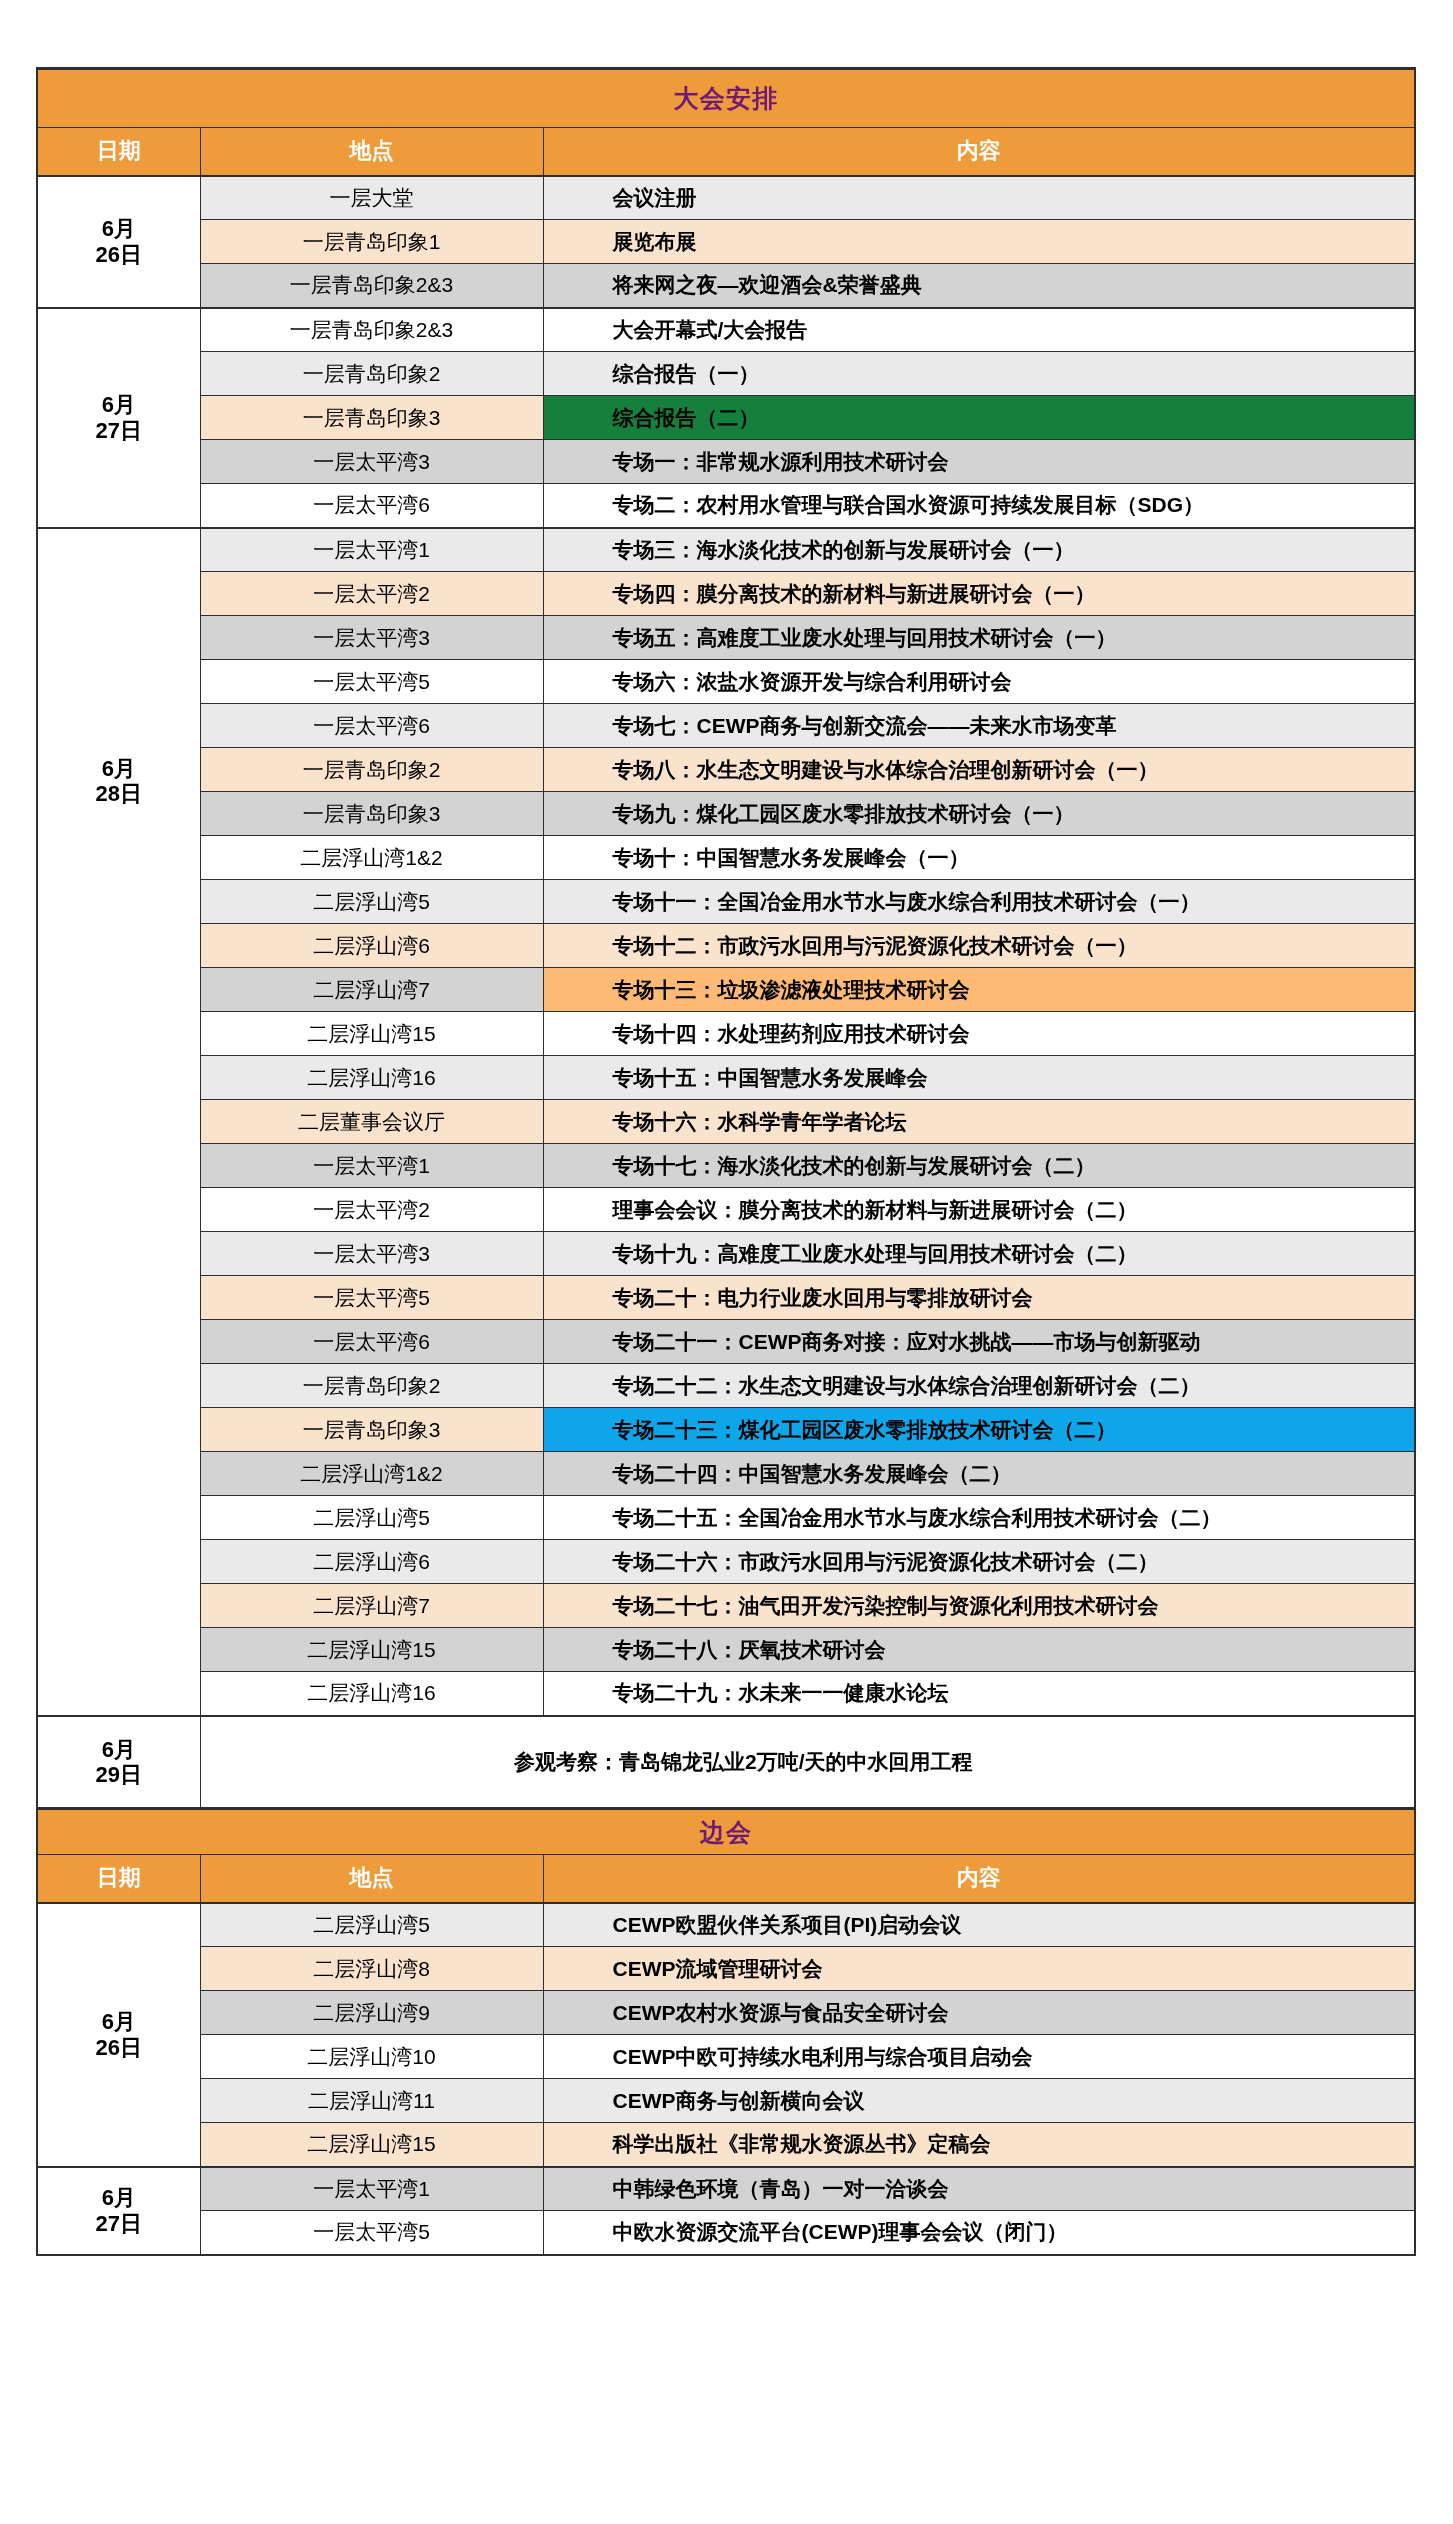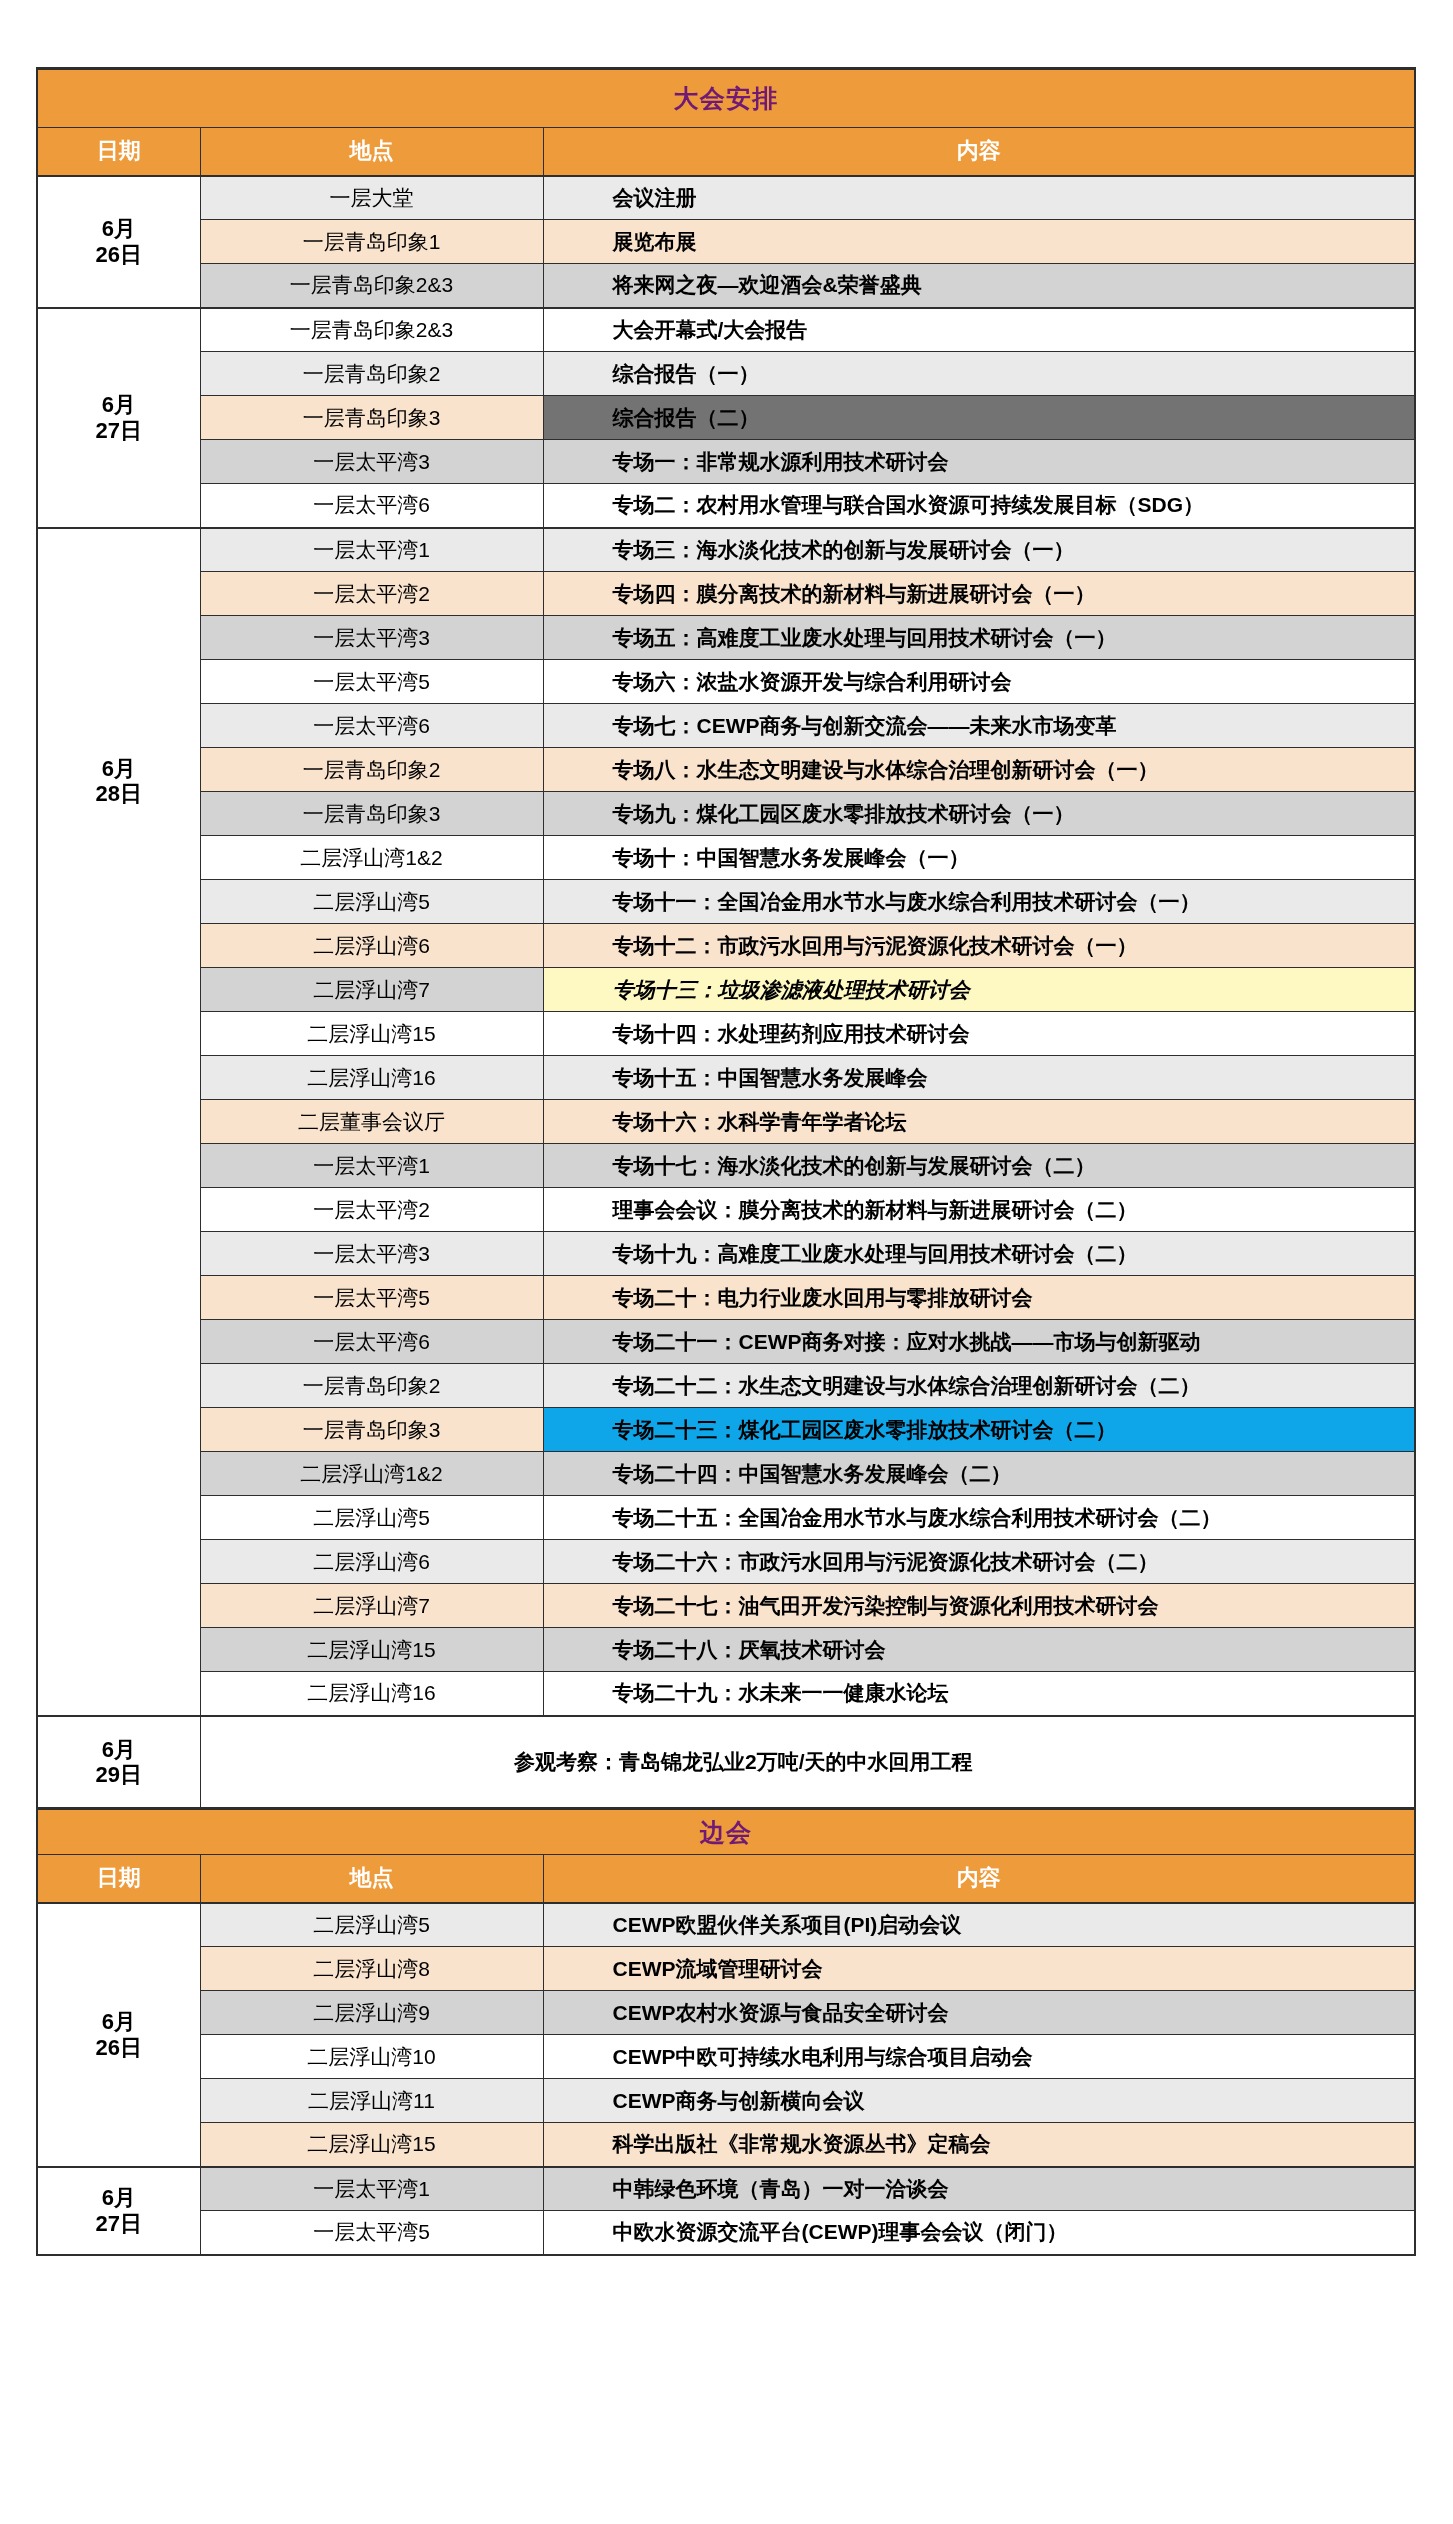--- a/index.html
+++ b/index.html
@@ -81,21 +81,21 @@
         </td>
         <td class="loc-cell" style="background: rgb(255, 255, 255);">一层青岛印象2&amp;3</td>
         <td class="content-cell" style="background: rgb(255, 255, 255);">大会开幕式/大会报告</td>
       </tr>
       <tr class="data-row">
         <td class="loc-cell" style="background: rgb(234, 234, 234);">一层青岛印象2</td>
         <td class="content-cell" style="background: rgb(234, 234, 234);">综合报告（一）</td>
       </tr>
       <tr class="data-row">
         <td class="loc-cell" style="background: rgb(250, 227, 205);">一层青岛印象3</td>
-        <td class="content-cell" style="background: #737373;">综合报告（二）</td>
+        <td class="content-cell" style="background: #15803d;">综合报告（二）</td>
       </tr>
       <tr class="data-row">
         <td class="loc-cell" style="background: rgb(211, 211, 211);">一层太平湾3</td>
         <td class="content-cell" style="background: rgb(211, 211, 211);">专场一：非常规水源利用技术研讨会</td>
       </tr>
       <tr class="data-row">
         <td class="loc-cell" style="background: rgb(255, 255, 255);">一层太平湾6</td>
         <td class="content-cell" style="background: rgb(255, 255, 255);">专场二：农村用水管理与联合国水资源可持续发展目标（SDG）</td>
       </tr>
       <tr class="data-row group-start">
@@ -137,21 +137,21 @@
       <tr class="data-row">
         <td class="loc-cell" style="background: rgb(234, 234, 234);">二层浮山湾5</td>
         <td class="content-cell" style="background: rgb(234, 234, 234);">专场十一：全国冶金用水节水与废水综合利用技术研讨会（一）</td>
       </tr>
       <tr class="data-row">
         <td class="loc-cell" style="background: rgb(250, 227, 205);">二层浮山湾6</td>
         <td class="content-cell" style="background: rgb(250, 227, 205);">专场十二：市政污水回用与污泥资源化技术研讨会（一）</td>
       </tr>
       <tr class="data-row">
         <td class="loc-cell" style="background: rgb(211, 211, 211);">二层浮山湾7</td>
-        <td class="content-cell" style="background: #fef9c3; font-style: italic;">专场十三：垃圾渗滤液处理技术研讨会</td>
+        <td class="content-cell" style="background: #fdba74;">专场十三：垃圾渗滤液处理技术研讨会</td>
       </tr>
       <tr class="data-row">
         <td class="loc-cell" style="background: rgb(255, 255, 255);">二层浮山湾15</td>
         <td class="content-cell" style="background: rgb(255, 255, 255);">专场十四：水处理药剂应用技术研讨会</td>
       </tr>
       <tr class="data-row">
         <td class="loc-cell" style="background: rgb(234, 234, 234);">二层浮山湾16</td>
         <td class="content-cell" style="background: rgb(234, 234, 234);">专场十五：中国智慧水务发展峰会</td>
       </tr>
       <tr class="data-row">

